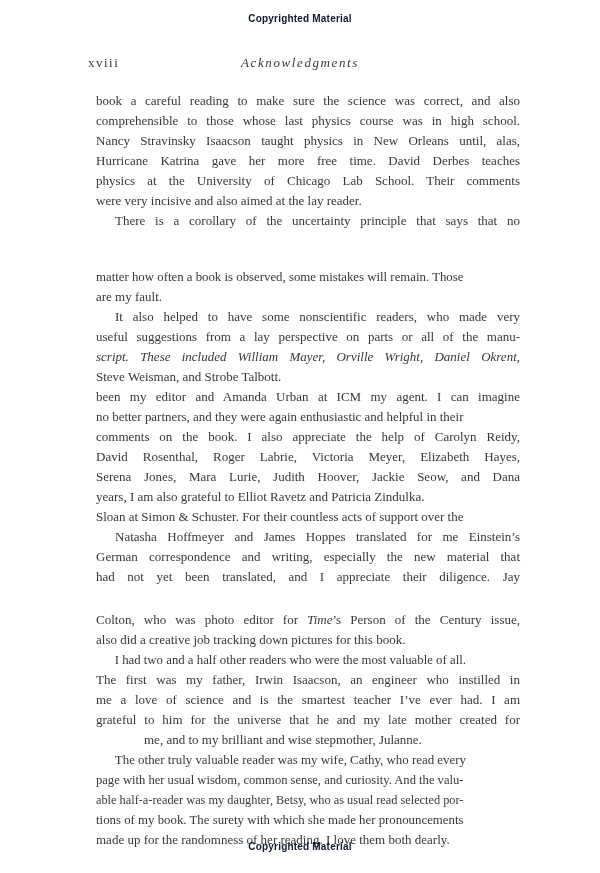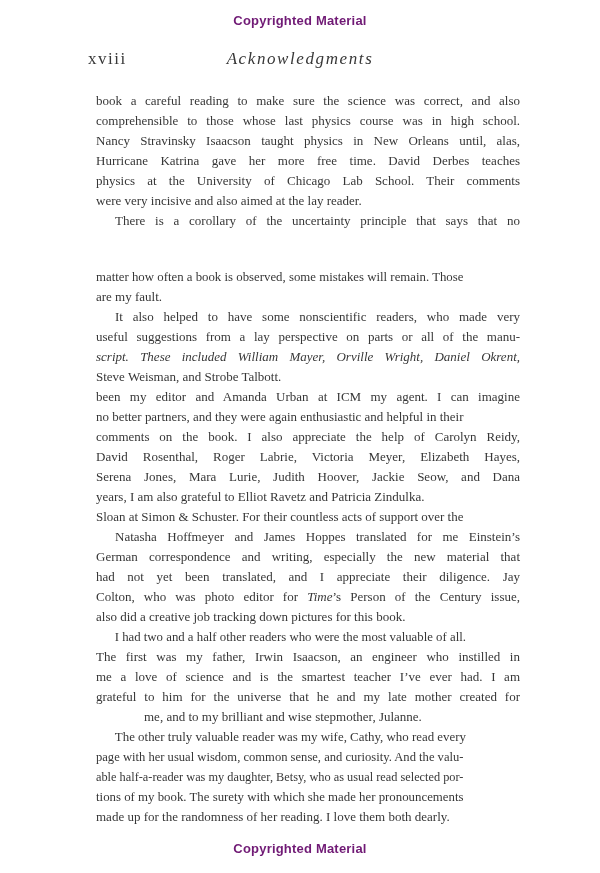--- a/index.html
+++ b/index.html
@@ -10,29 +10,29 @@
     font-family:"Liberation Serif", serif;
     color:#373737;
     overflow:hidden;
     margin:0 auto;
   }
   .watermark{
     position:absolute;left:0;width:100%;
     text-align:center;
     font-family:"Liberation Sans", sans-serif;
     font-weight:bold;
-    font-size:13px;
-    color:#701a75;
+    font-size:10px;
+    color:#0f172a;
     letter-spacing:0.2px;
   }
   .watermark.top{top:13px;}
   .watermark.bottom{top:841px;}
   .running-head{
-    position:absolute;top:49px;left:0;width:100%;height:18px;
-    font-size:17px;
+    position:absolute;top:55px;left:0;width:100%;height:18px;
+    font-size:13px;
   }
   .folio{
     position:absolute;left:88px;top:0;
     letter-spacing:1.5px;
   }
   .head-title{
     position:absolute;left:0;top:0;width:100%;
     text-align:center;
     font-style:italic;
     letter-spacing:1.6px;
@@ -96,21 +96,21 @@
         <div class="line" style="white-space: normal;">comments on the book. I also appreciate the help of Carolyn Reidy,</div>
         <div class="line" style="white-space: normal;">David Rosenthal, Roger Labrie, Victoria Meyer, Elizabeth Hayes,</div>
         <div class="line" style="white-space: normal;">Serena Jones, Mara Lurie, Judith Hoover, Jackie Seow, and Dana</div>
         <div class="line last" style="white-space: normal;">years, I am also grateful to Elliot Ravetz and Patricia Zindulka.</div>
         <div class="line" style="white-space: nowrap;"><span class="squeeze" style="transform: scaleX(0.996768);">Sloan at Simon &amp; Schuster. For their countless acts of support over the</span></div>
       </div>
       <div class="paragraph">
         <div class="line" style="white-space: normal;"><span class="ind"></span>Natasha Hoffmeyer and James Hoppes translated for me Einstein’s</div>
         <div class="line" style="white-space: normal;">German correspondence and writing, especially the new material that</div>
         <div class="line" style="white-space: normal;">had not yet been translated, and I appreciate their diligence. Jay</div>
-        <div class="line" style="white-space: normal;">Colton, who was photo editor for <i>Time</i>’s Person of the Century issue,</div>
+        <div class="line" style="white-space: normal; margin-top: 23px;">Colton, who was photo editor for <i>Time</i>’s Person of the Century issue,</div>
         <div class="line last" style="white-space: normal;">also did a creative job tracking down pictures for this book.</div>
       </div>
       <div class="paragraph">
         <div class="line" style="white-space: nowrap;"><span class="squeeze" style="transform: scaleX(0.983901);"><span class="ind"></span>I had two and a half other readers who were the most valuable of all.</span></div>
         <div class="line" style="white-space: normal;">The first was my father, Irwin Isaacson, an engineer who instilled in</div>
         <div class="line" style="white-space: normal;">me a love of science and is the smartest teacher I’ve ever had. I am</div>
         <div class="line" style="white-space: normal;">grateful to him for the universe that he and my late mother created for</div>
         <div class="line last" style="white-space: normal; margin-left: 48px;">me, and to my brilliant and wise stepmother, Julanne.</div>
       </div>
       <div class="paragraph">

